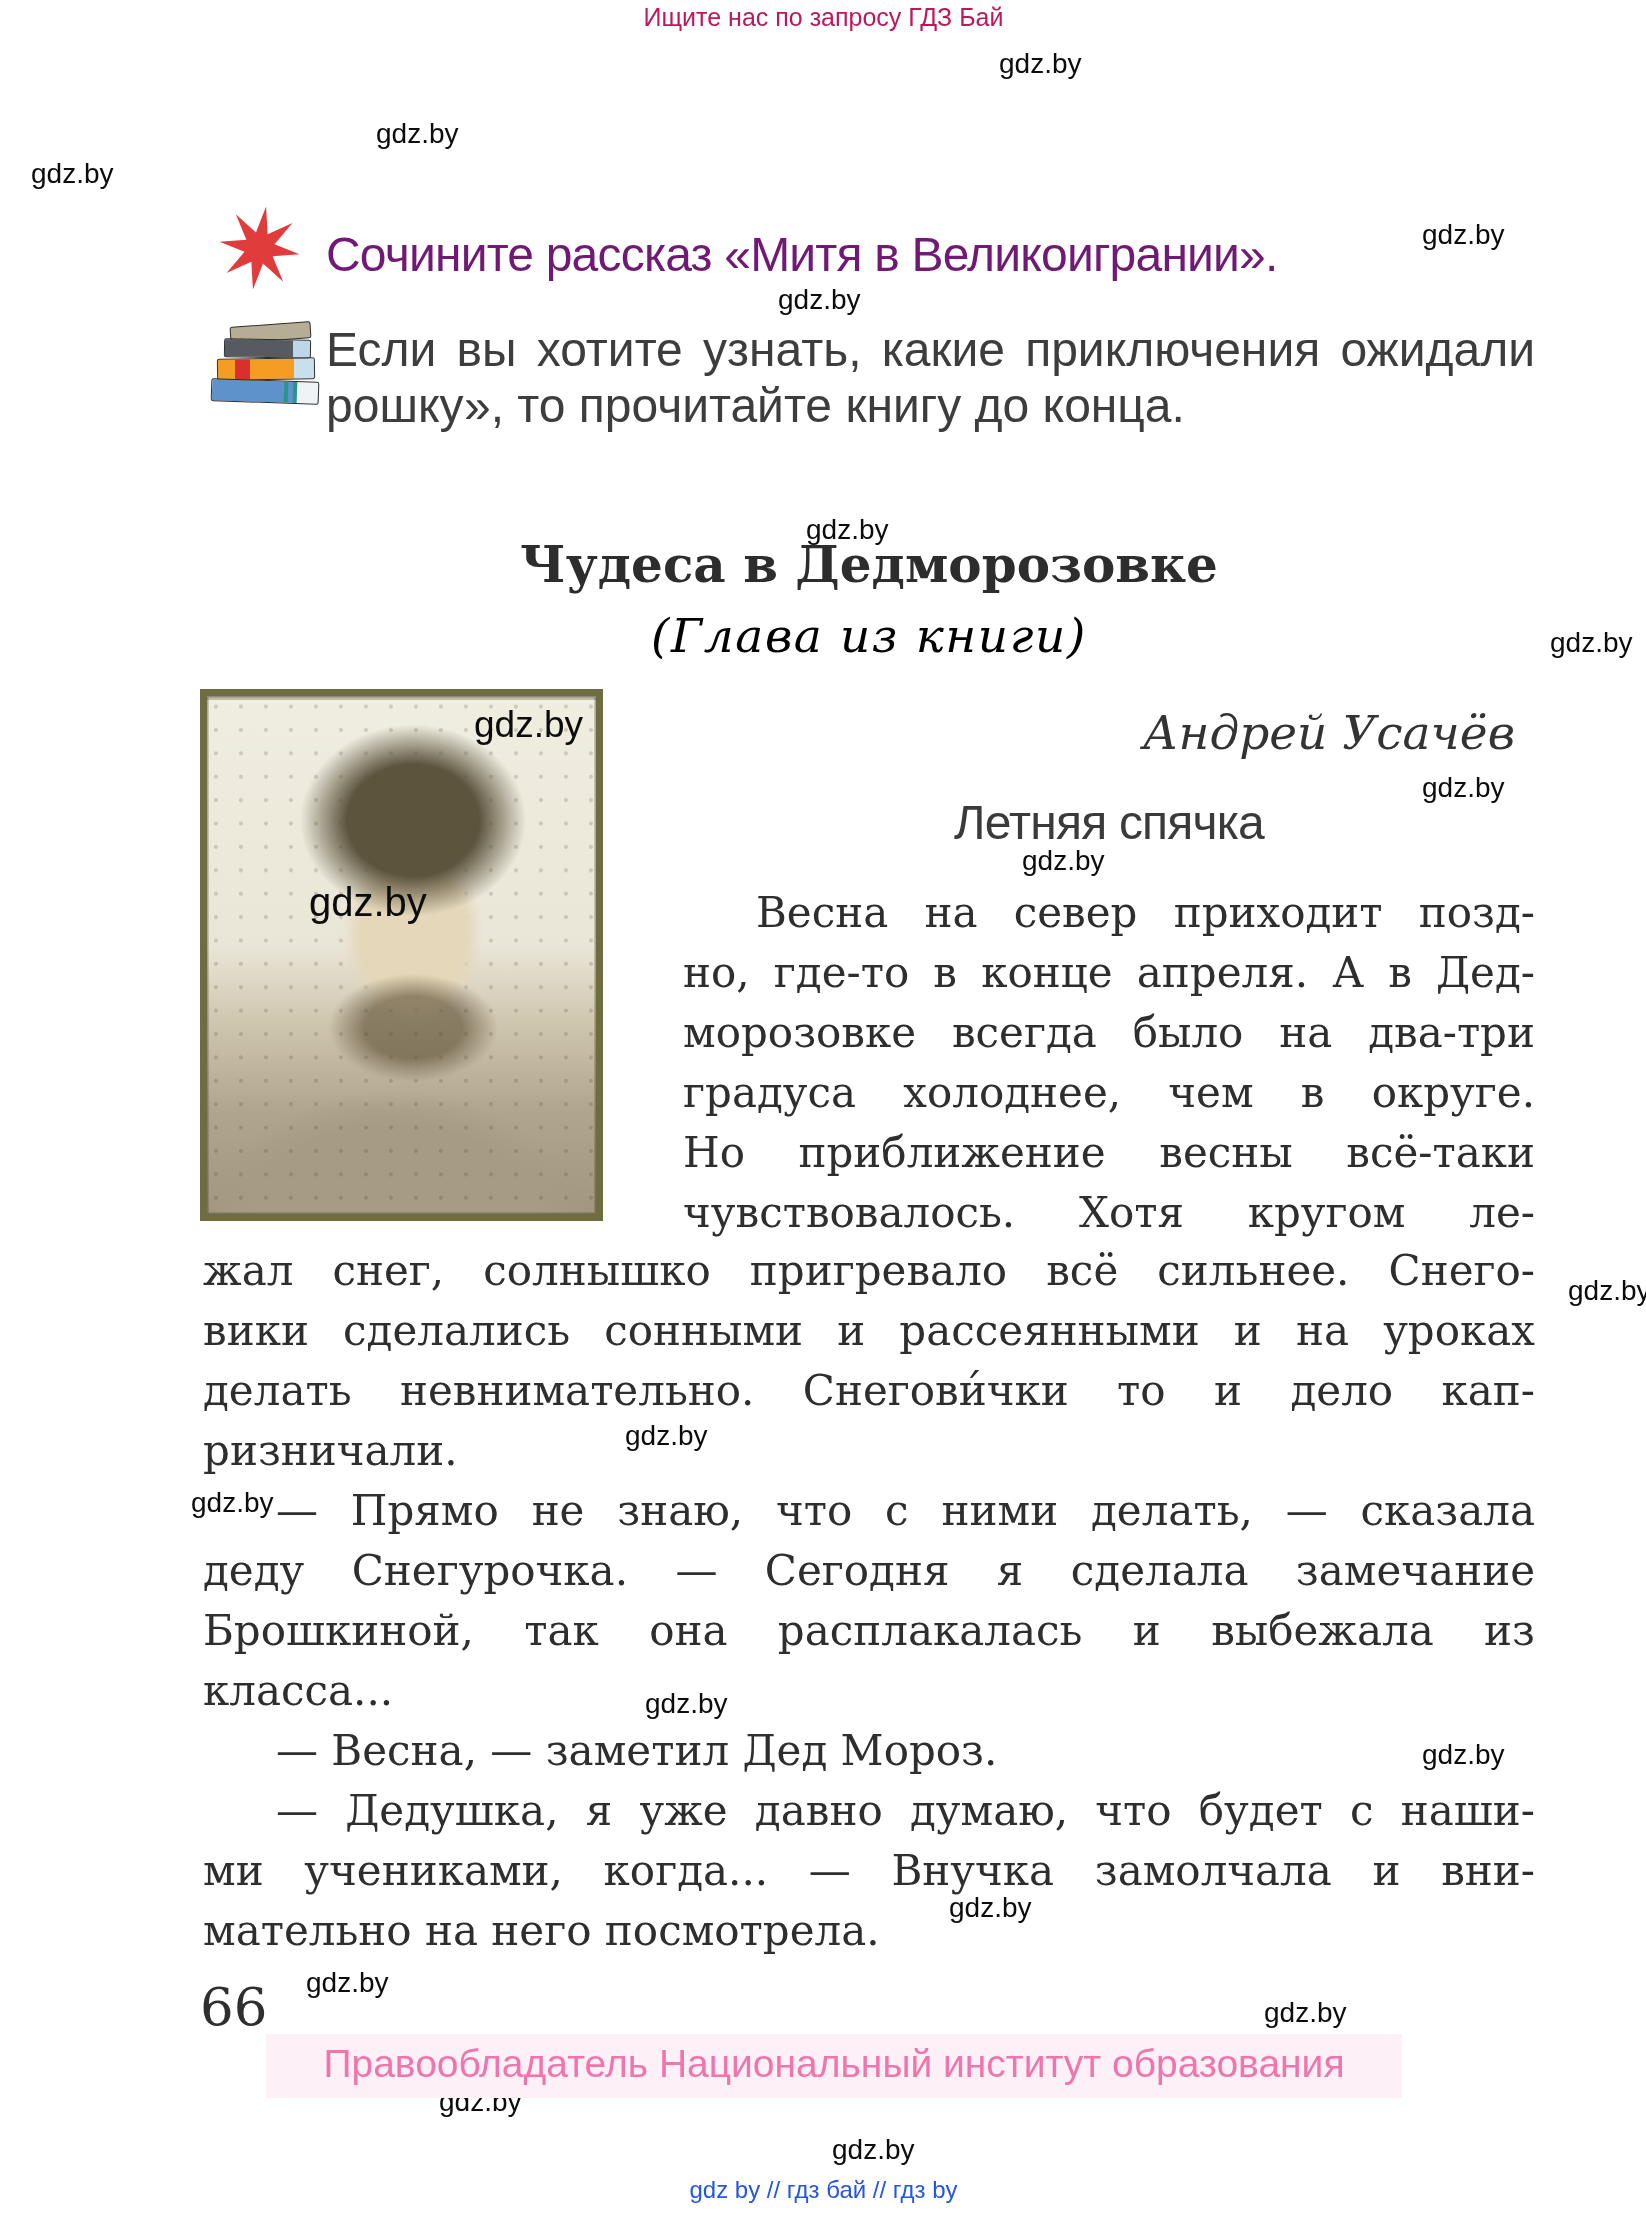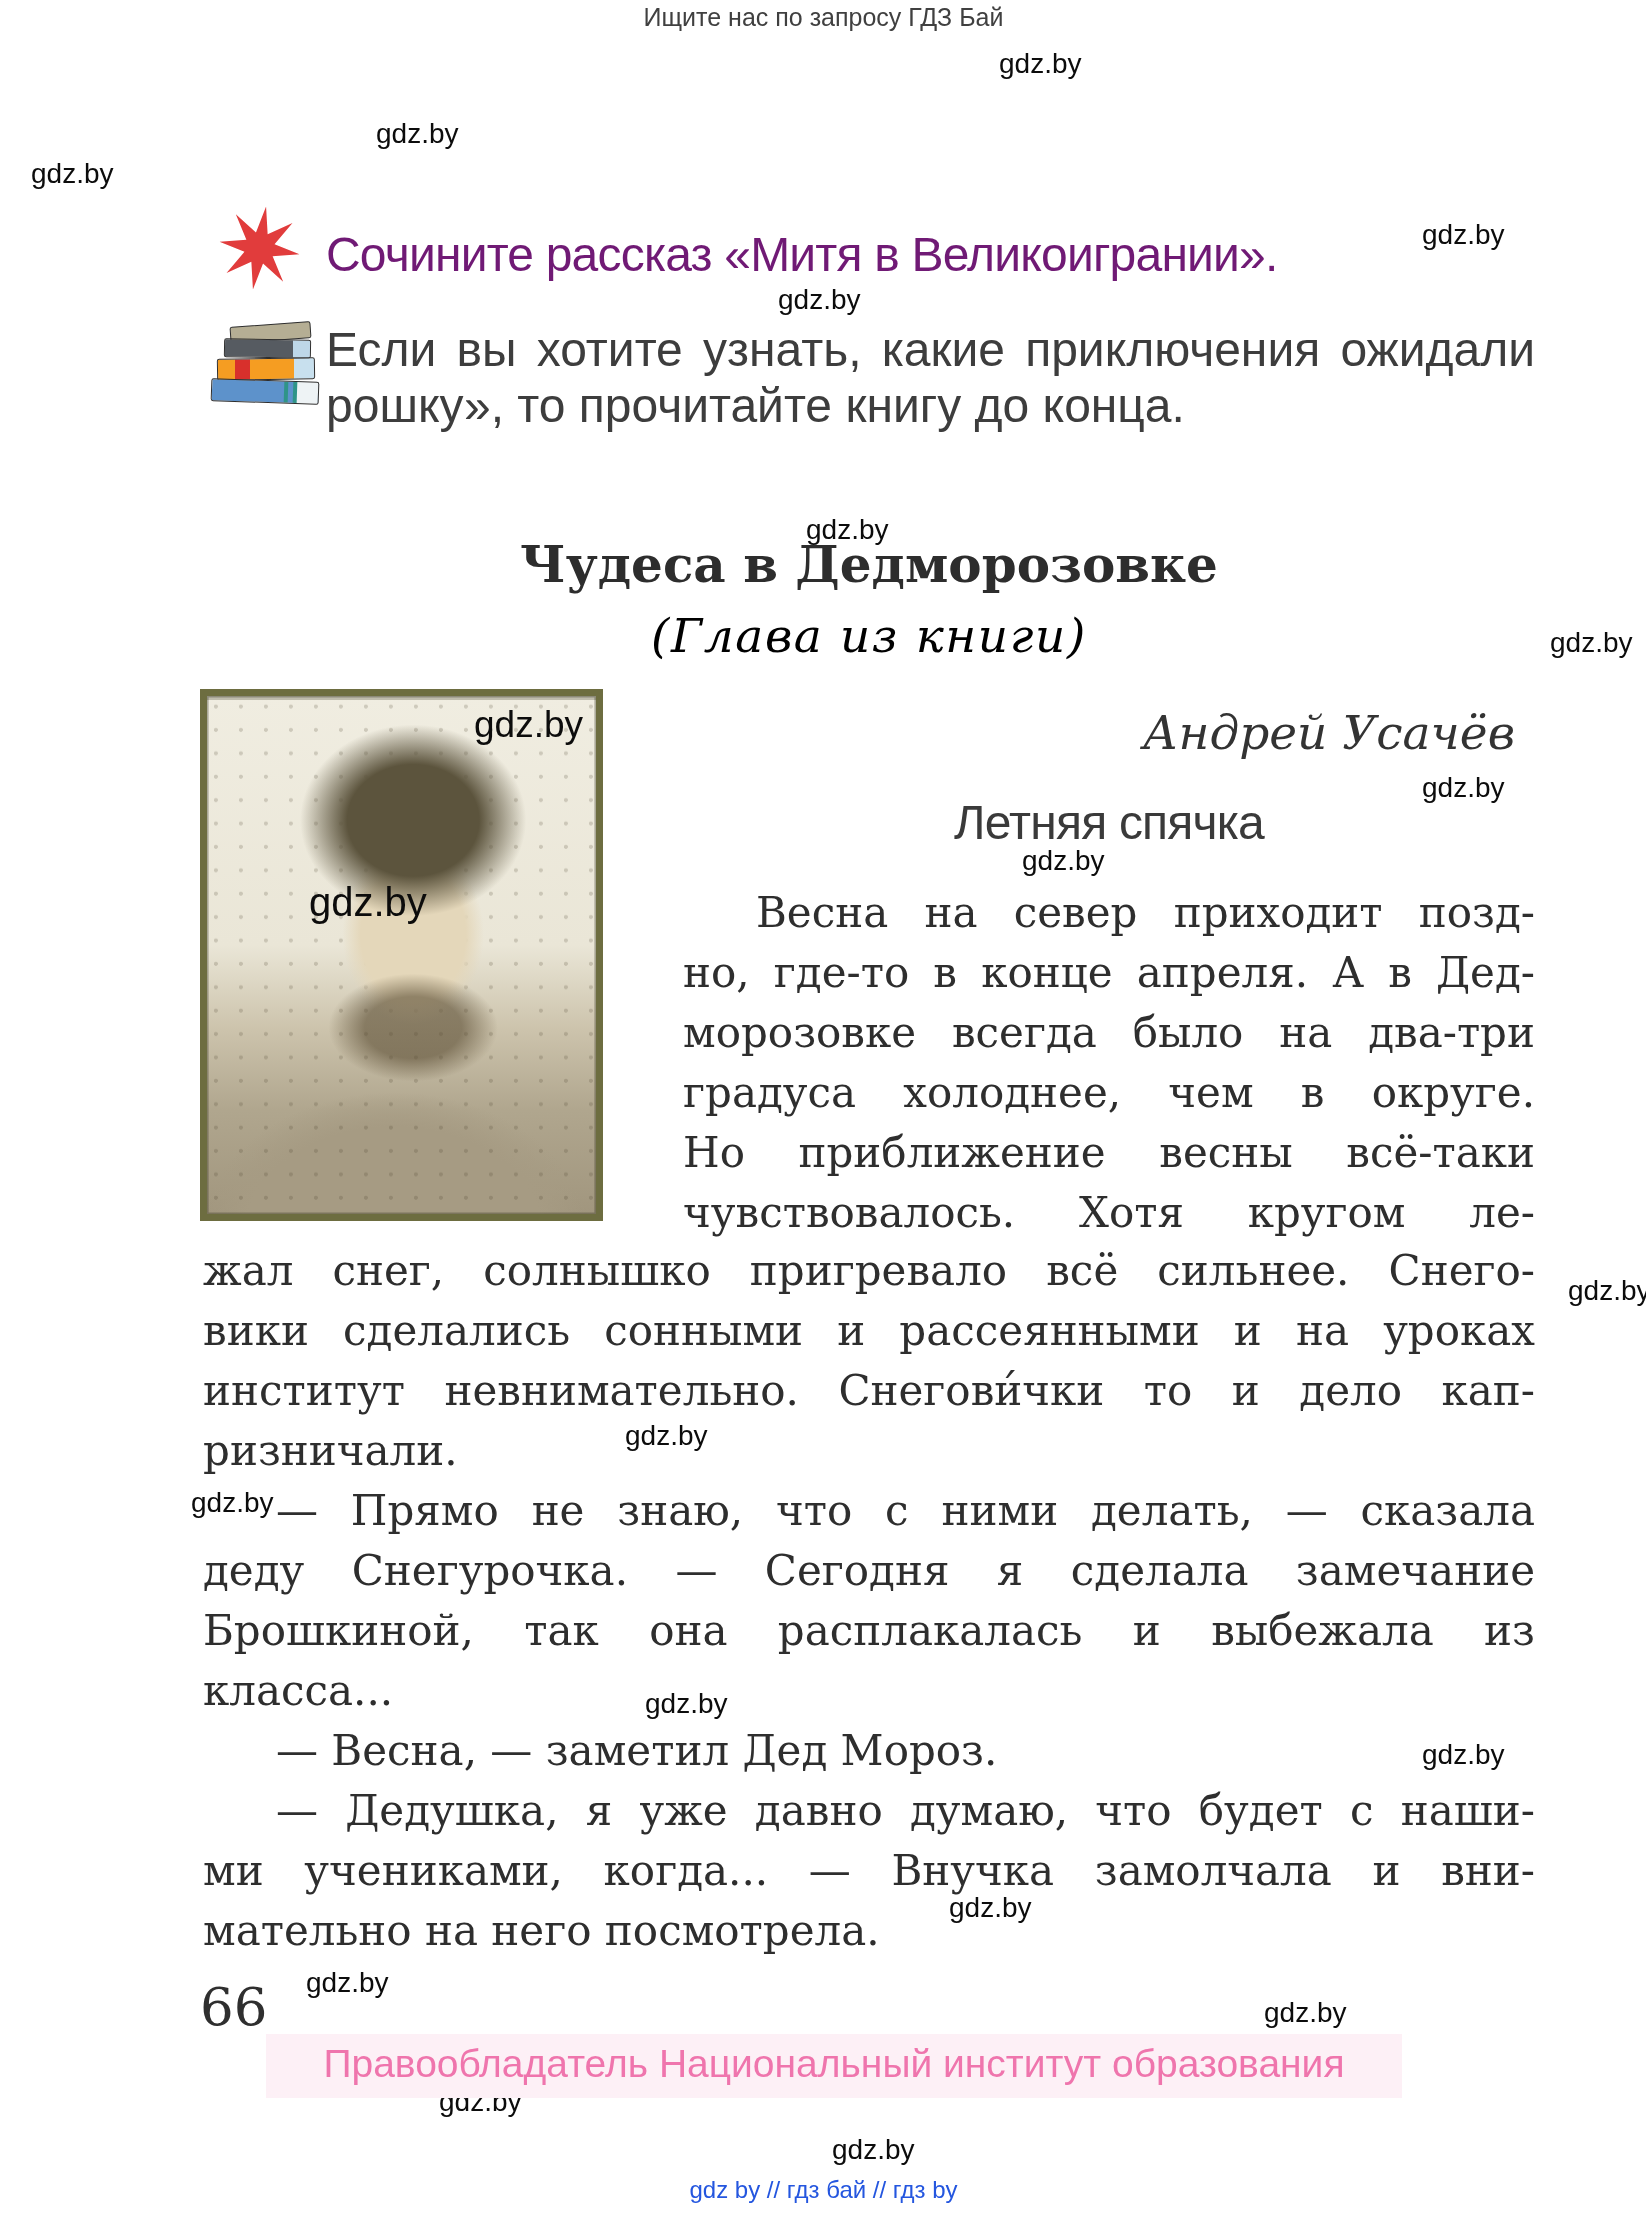--- a/index.html
+++ b/index.html
@@ -1,21 +1,21 @@
 <!DOCTYPE html>
 <html style="font-size:13px"><head>
 <meta charset="utf-8">
 <style>
   html,body{margin:0;padding:0;background:#ffffff;}
   .page{position:relative;width:1647px;height:2216px;background:#ffffff;overflow:hidden;
         font-family:"Liberation Sans",sans-serif;}
 
   
   .banner{position:absolute;left:0;top:3.2px;width:100%;text-align:center;
-          font-size:25px;color:#404040;letter-spacing:0;}
+          font-size:25px;color:#be185d;letter-spacing:0;}
 
   
   .wm{position:absolute;font-size:28px;color:#0c0c0c;white-space:nowrap;}
 
   
   .star{position:absolute;left:219px;top:206px;width:81px;height:84px;background:#e13c3c;
         transform:rotate(9deg);
         clip-path:polygon(50% 0%,57.3% 32.4%,85.4% 14.6%,67.6% 42.7%,100% 50%,67.6% 57.3%,
                   85.4% 85.4%,57.3% 67.6%,50% 100%,42.7% 67.6%,14.6% 85.4%,32.4% 57.3%,
                   0% 50%,32.4% 42.7%,14.6% 14.6%,42.7% 32.4%);}
@@ -138,21 +138,21 @@
     <div class="bline j">но, где-то в конце апреля. А в Дед-</div>
     <div class="bline j">морозовке всегда было на два-три</div>
     <div class="bline j">градуса холоднее, чем в округе.</div>
     <div class="bline j">Но приближение весны всё-таки</div>
     <div class="bline j">чувствовалось. Хотя кругом ле-</div>
   </div>
 
   <div class="body-b">
     <div class="bline j">жал снег, солнышко пригревало всё сильнее. Снего-</div>
     <div class="bline j">вики сделались сонными и рассеянными и на уроках</div>
-    <div class="bline j">институт невнимательно. Снегови́чки то и дело кап-</div>
+    <div class="bline j">делать невнимательно. Снегови́чки то и дело кап-</div>
     <div class="bline l">ризничали.</div>
     <div class="bline j ind">— Прямо не знаю, что с ними делать, — сказала</div>
     <div class="bline j">деду Снегурочка. — Сегодня я сделала замечание</div>
     <div class="bline j">Брошкиной, так она расплакалась и выбежала из</div>
     <div class="bline l">класса...</div>
     <div class="bline l ind">— Весна, — заметил Дед Мороз.</div>
     <div class="bline j ind">— Дедушка, я уже давно думаю, что будет с наши-</div>
     <div class="bline j">ми учениками, когда... — Внучка замолчала и вни-</div>
     <div class="bline l">мательно на него посмотрела.</div>
   </div>

